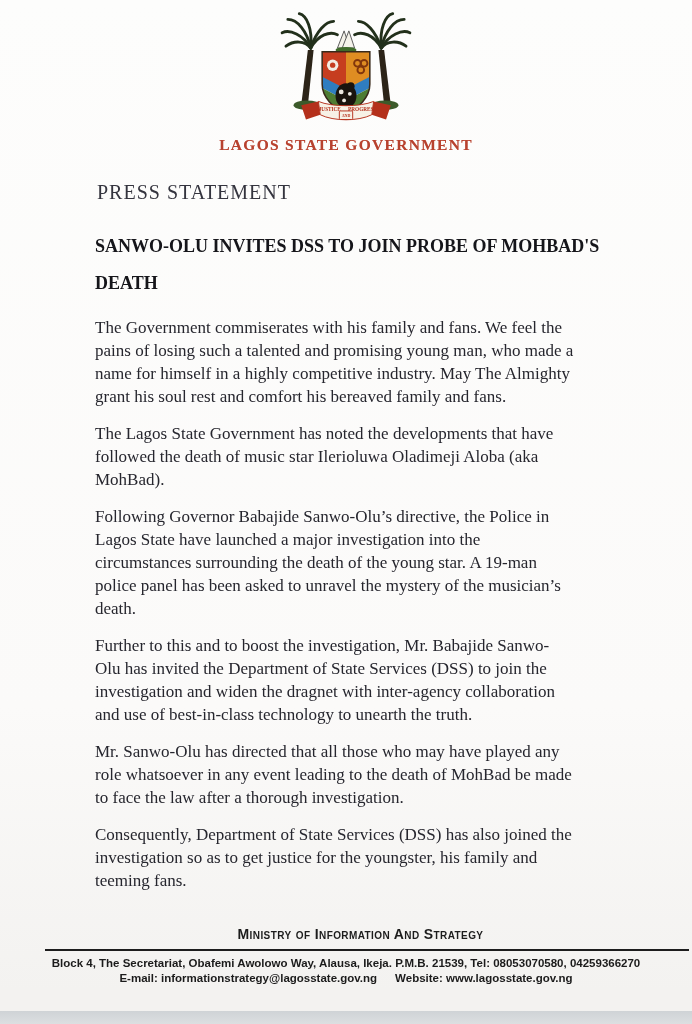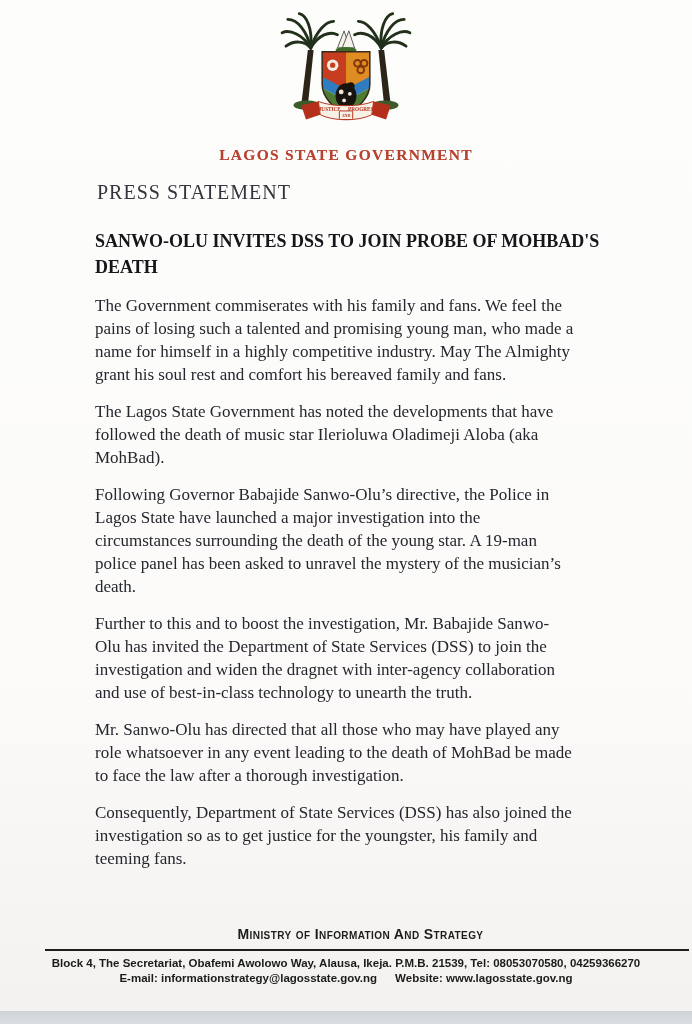--- a/index.html
+++ b/index.html
@@ -16,36 +16,36 @@
     box-shadow:0 2px 4px rgba(0,0,0,.25);
   }
   .scan-edge {
     position:absolute; left:0; bottom:0; width:692px; height:13px;
     background:linear-gradient(180deg,#cfd3d6,#dcdfe1);
   }
   
   .letterhead { text-align:center; padding-top:8px; }
   .crest { display:block; margin:0 auto; }
   .org-name {
-    margin-top:16px;
+    margin-top:6px;
     font-size:15.5px; font-weight:700; letter-spacing:1.3px;
     color:#b8422f;
     text-shadow:0 0 .4px rgba(184,66,47,.5);
   }
   
   .content {
     position:absolute; left:95px; top:181px; width:552px;
     color:#26262e;
   }
   .doc-label {
     font-size:20px; letter-spacing:1px; color:#34343e;
     margin:0 0 24px 2px;
   }
   .title {
-    font-size:18px; font-weight:700; line-height:26px; color:#15151a;
+    font-size:18px; font-weight:700; line-height:37px; color:#15151a;
     margin:0 0 14px 0; white-space:pre-line;
   }
   .para {
     font-size:17px; line-height:23px; margin:0 0 14px 0;
     white-space:pre-line;
   }
   
   .footer { position:absolute; left:0; top:926px; width:692px; }
   .ministry {
     text-align:center;

